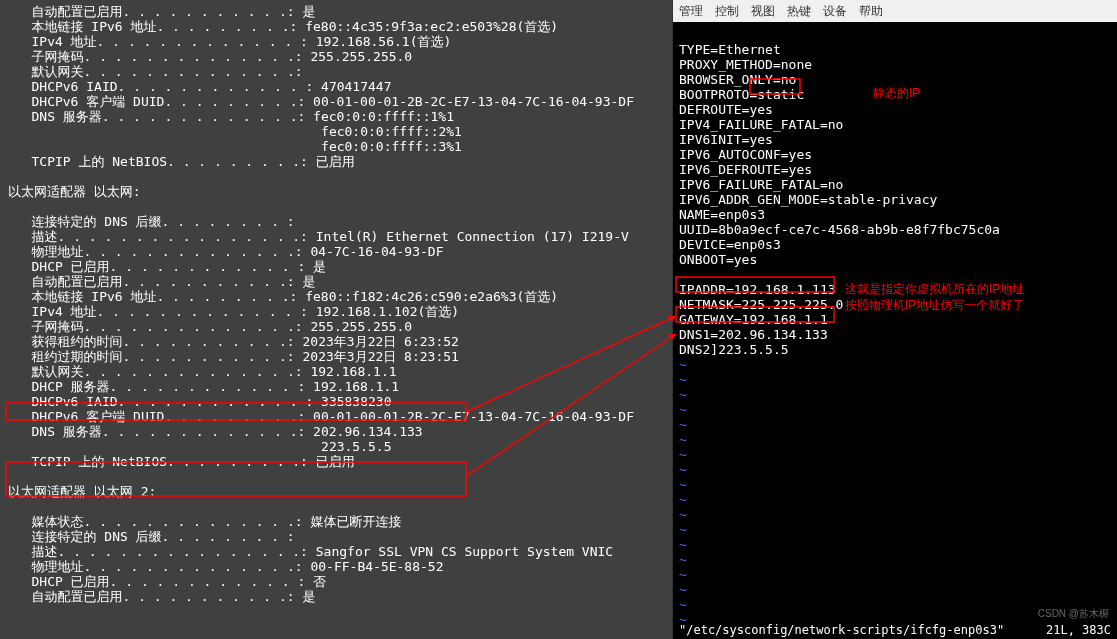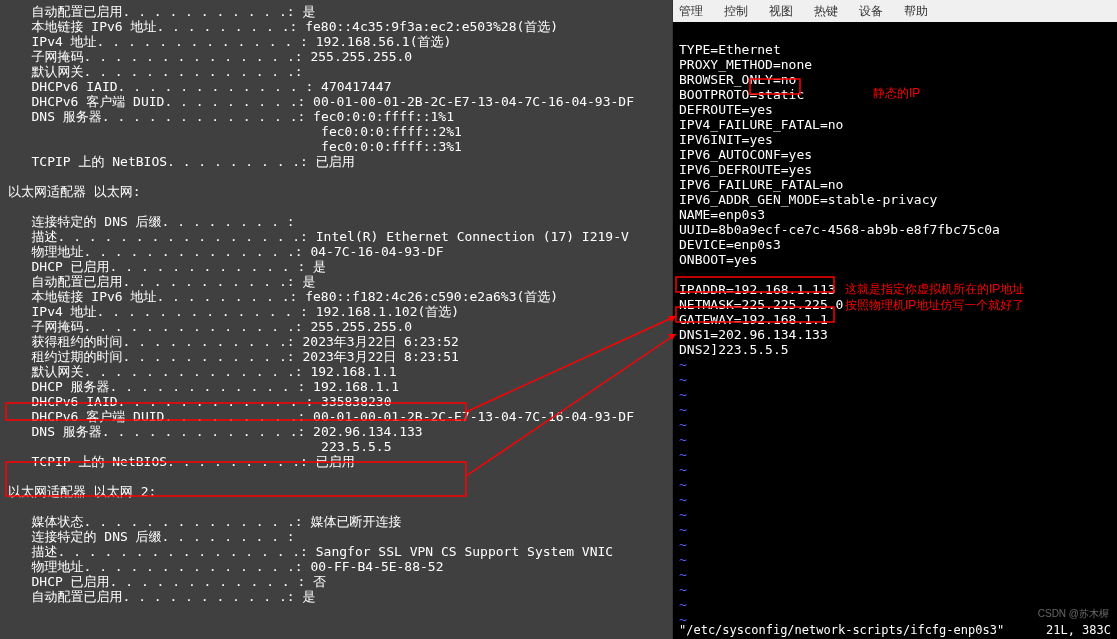--- a/index.html
+++ b/index.html
@@ -32,21 +32,21 @@
   border-left: 1px solid #333;
 }
 .menu-bar {
   background: #f0f0f0;
   color: #333;
   height: 22px;
   display: flex;
   align-items: center;
   padding: 0 6px;
   font-size: 12px;
-  gap: 21px;
+  gap: 12px;
   font-family: "Microsoft YaHei", sans-serif;
 }
 .menu-bar span { cursor: default; }
 .vim-content {
   padding: 20px 6px;
   line-height: 15px;
   white-space: pre;
   font-family: "Consolas", "NSimSun", monospace;
   font-size: 13px;
   color: #fff;

